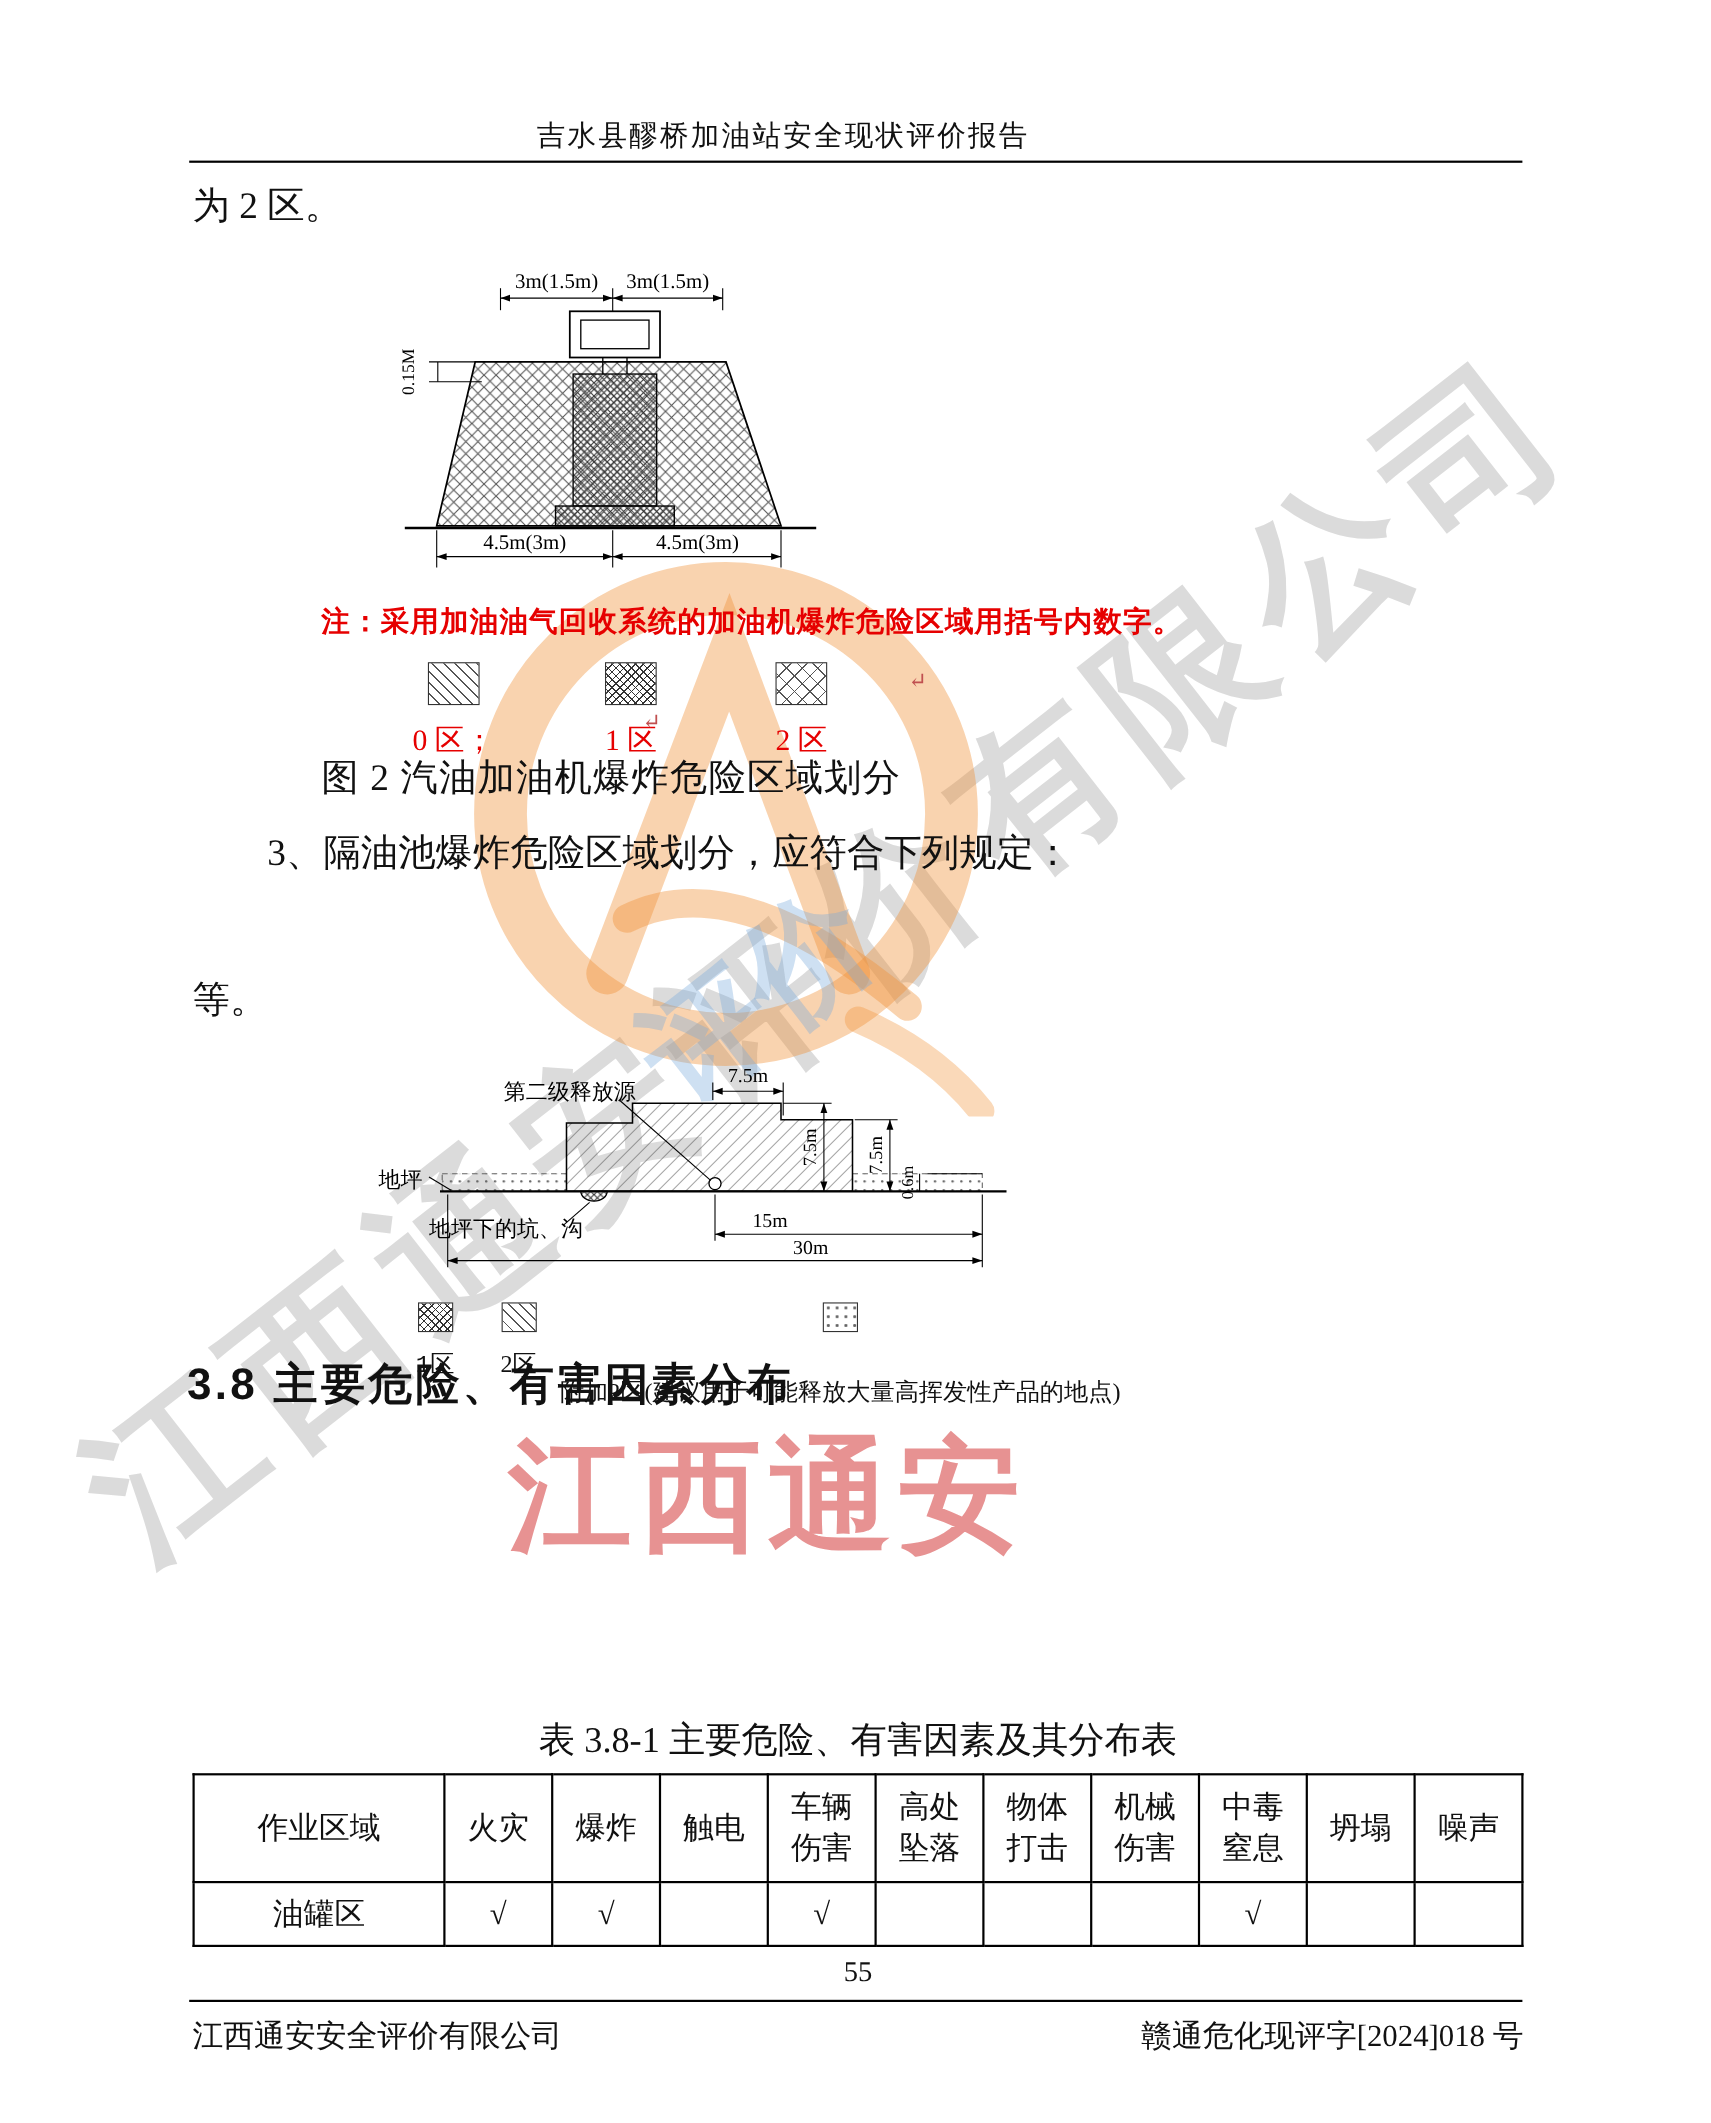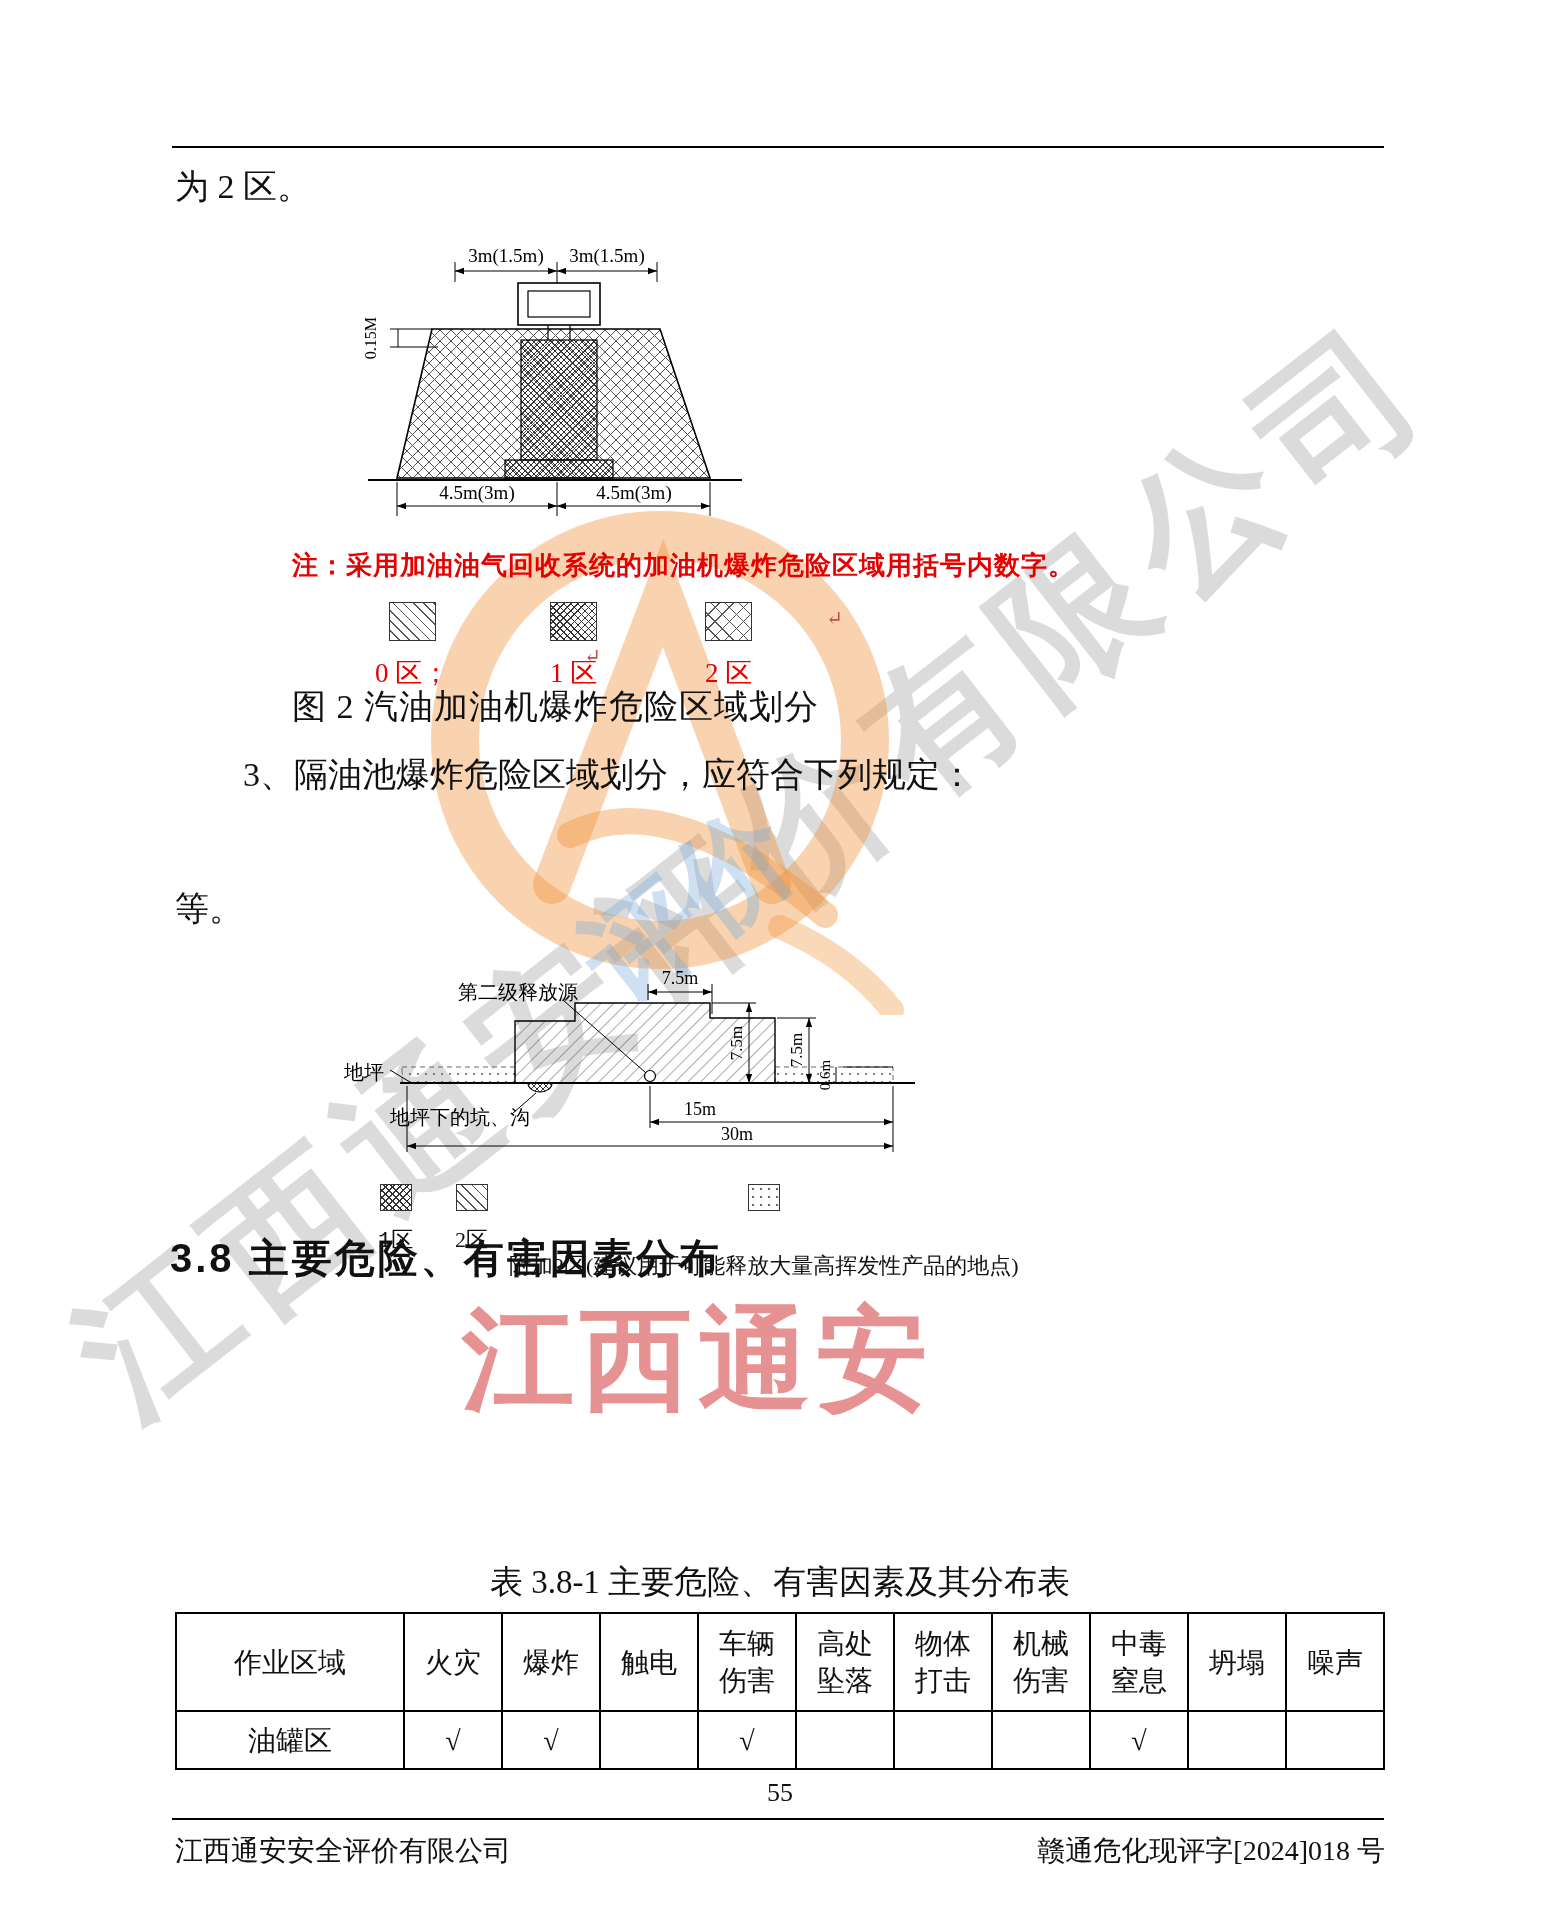--- a/index.html
+++ b/index.html
@@ -96,20 +96,21 @@
       <path d="M132 390 L243 98 L352 390" fill="none" stroke="rgba(241,145,55,0.40)" stroke-width="38" stroke-linecap="round"></path>
       <path d="M150 340 Q250 290 405 420" fill="none" stroke="rgba(241,145,55,0.40)" stroke-width="26" stroke-linecap="round"></path>
       <path d="M360 432 Q430 462 472 515" fill="none" stroke="rgba(241,145,55,0.35)" stroke-width="24" stroke-linecap="round"></path>
     </svg>
     <div class="abs wm-blue">评价</div>
     <div class="abs wm-stamp">江西通安</div>
   </div>
 
   <div class="content">
 
+    <div class="abs header-title">吉水县醪桥加油站安全现状评价报告</div>
     <div class="abs header-rule"></div>
 
     <div class="abs intro">为 2 区。</div>
 
     <svg class="abs fig1" width="440" height="300" viewBox="340 240 440 300">
       <defs>
         <pattern id="f1cross" width="11" height="11" patternUnits="userSpaceOnUse">
           <path d="M0 0 L11 11 M11 0 L0 11" stroke="#555" stroke-width="1"></path>
         </pattern>
         <pattern id="f1crossd" width="6" height="6" patternUnits="userSpaceOnUse">

